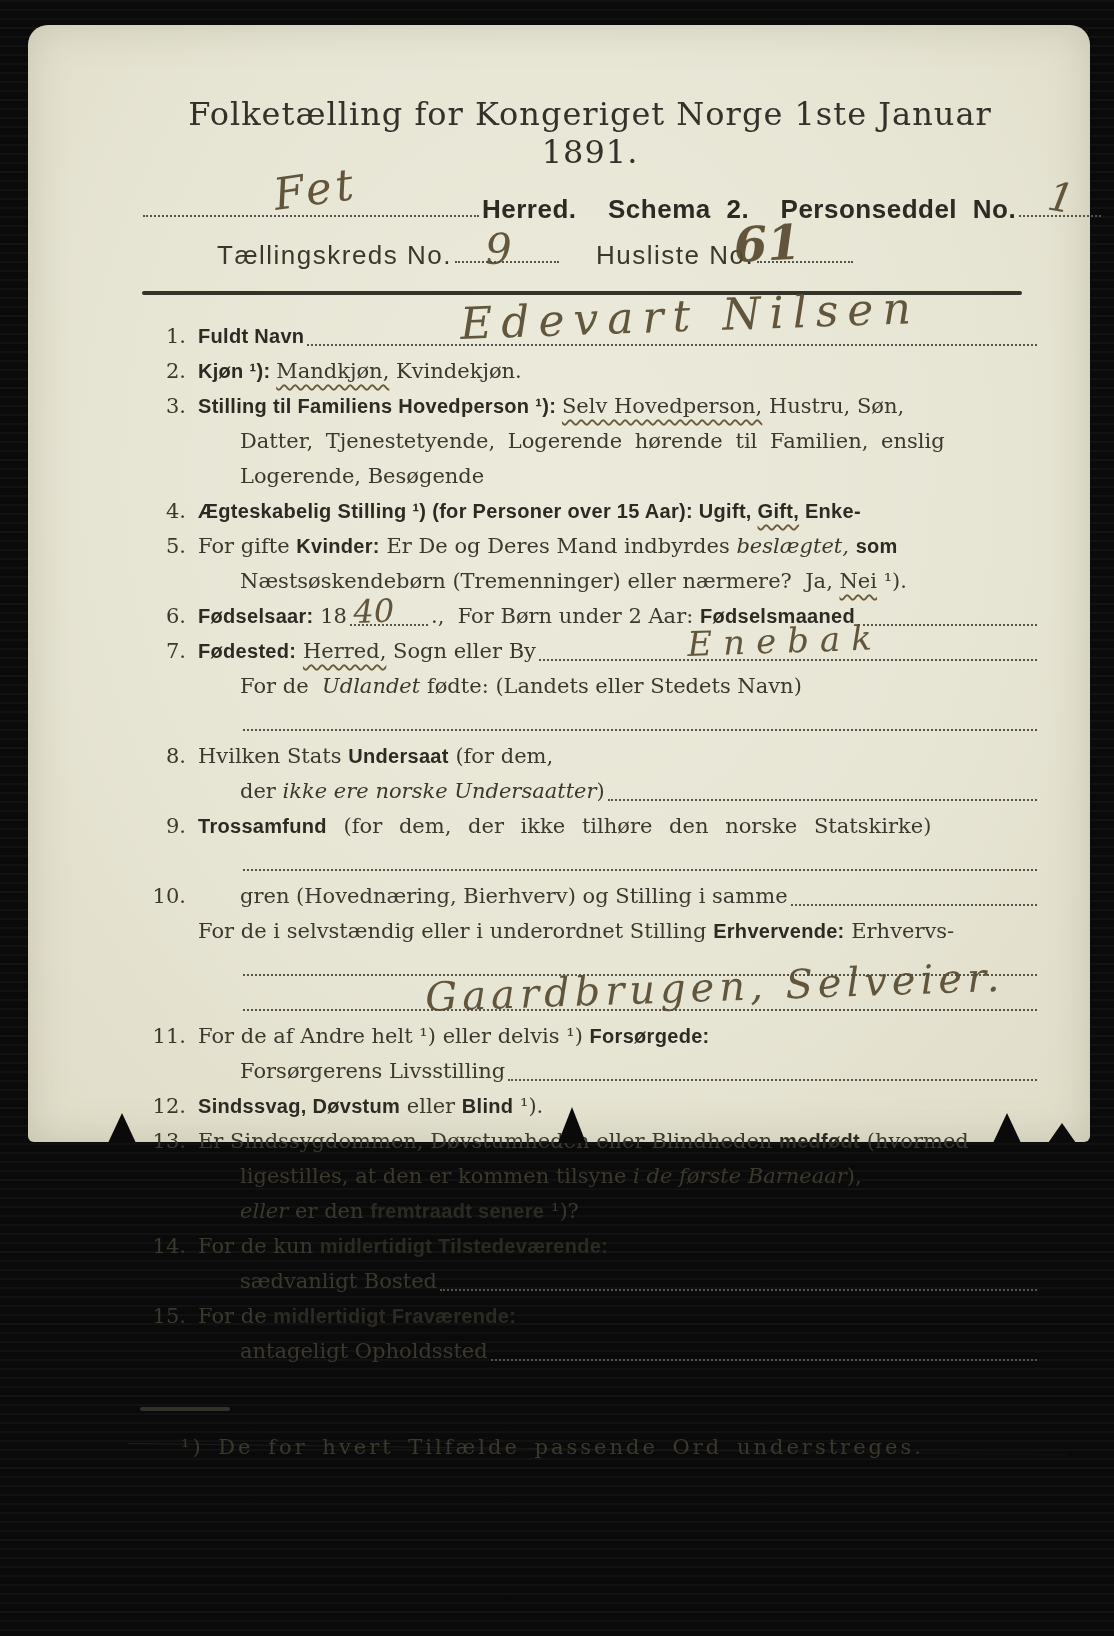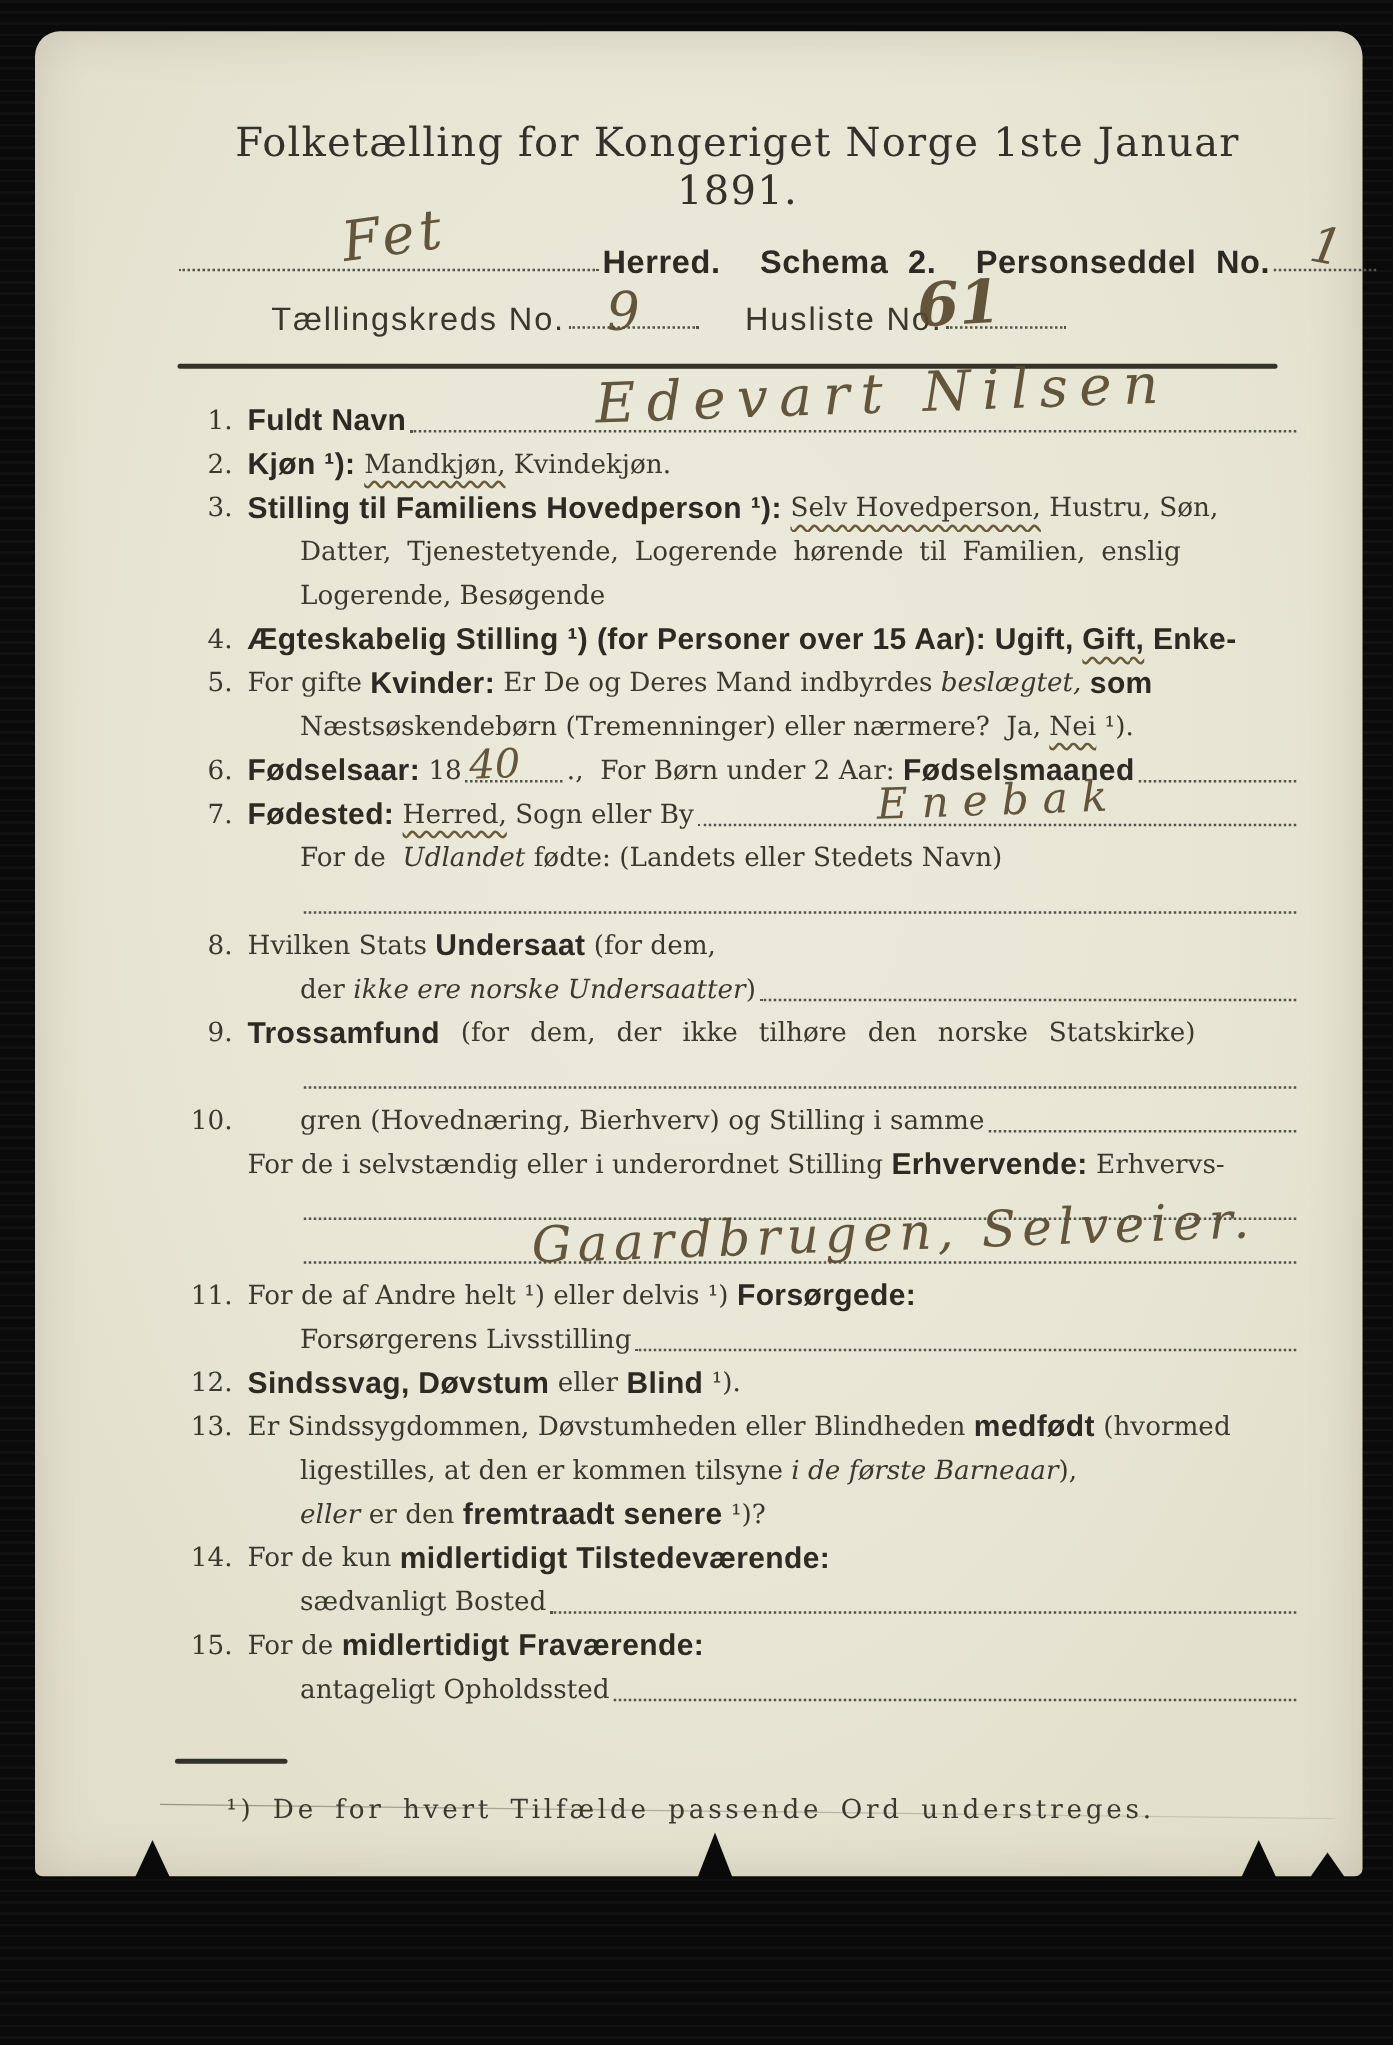--- a/index.html
+++ b/index.html
@@ -4,21 +4,21 @@
 <style>
   html,body{margin:0;padding:0;}
   body{
     width:1114px;height:1636px;position:relative;overflow:hidden;
     background:
       repeating-linear-gradient(to bottom, rgba(40,40,40,.25) 0 2px, rgba(0,0,0,0) 2px 9px),
       #0a0a0a;
     font-family:"DejaVu Serif", serif;
   }
   .paper{
-    position:absolute;left:28px;top:25px;width:1062px;height:1476px;
+    position:absolute;left:28px;top:25px;width:1062px;height:1117px;
     background:radial-gradient(ellipse at 50% 40%, #eceadb 0%, #e7e5d4 55%, #e0ddc9 100%);
     border-radius:20px 20px 6px 6px;
     box-shadow:inset 0 0 40px rgba(120,115,90,.25);
   }
   .content{position:relative;padding:70px 50px 0 112px;color:#3b392e;}
 
   
   .title{
     text-align:center;font-size:32px;letter-spacing:1px;margin:0 0 14px 0;
     font-weight:normal;color:#33312a;
@@ -43,21 +43,21 @@
   .num{width:46px;flex:none;text-align:right;padding-right:12px;font-size:21px;color:#3b392e;line-height:35px;}
   .ibody{flex:1;min-width:0;}
   .line{display:flex;align-items:flex-end;min-height:35px;line-height:35px;font-size:21px;}
   .ind{padding-left:42px;}
   .wide{word-spacing:10px;}
   .semi{word-spacing:6px;}
   .rg{white-space:pre;color:#3b392e;}
   .it{white-space:pre;font-style:italic;color:#3b392e;}
   .lbl{
     white-space:pre;font-family:"Liberation Sans", sans-serif;font-weight:bold;
-    font-size:24px;color:#2c2b23;letter-spacing:.3px;
+    font-size:20px;color:#2c2b23;letter-spacing:.3px;
   }
   .hand-u{
     text-decoration:underline;text-decoration-style:wavy;
     text-decoration-color:#6a5a38;text-decoration-thickness:2px;text-underline-offset:6px;
   }
   .dots{
     flex:1;min-width:24px;border-bottom:2px dotted #55534a;
     margin:0 3px 8px 3px;position:relative;height:2px;
   }
   .dots.wfix{flex:none;}

